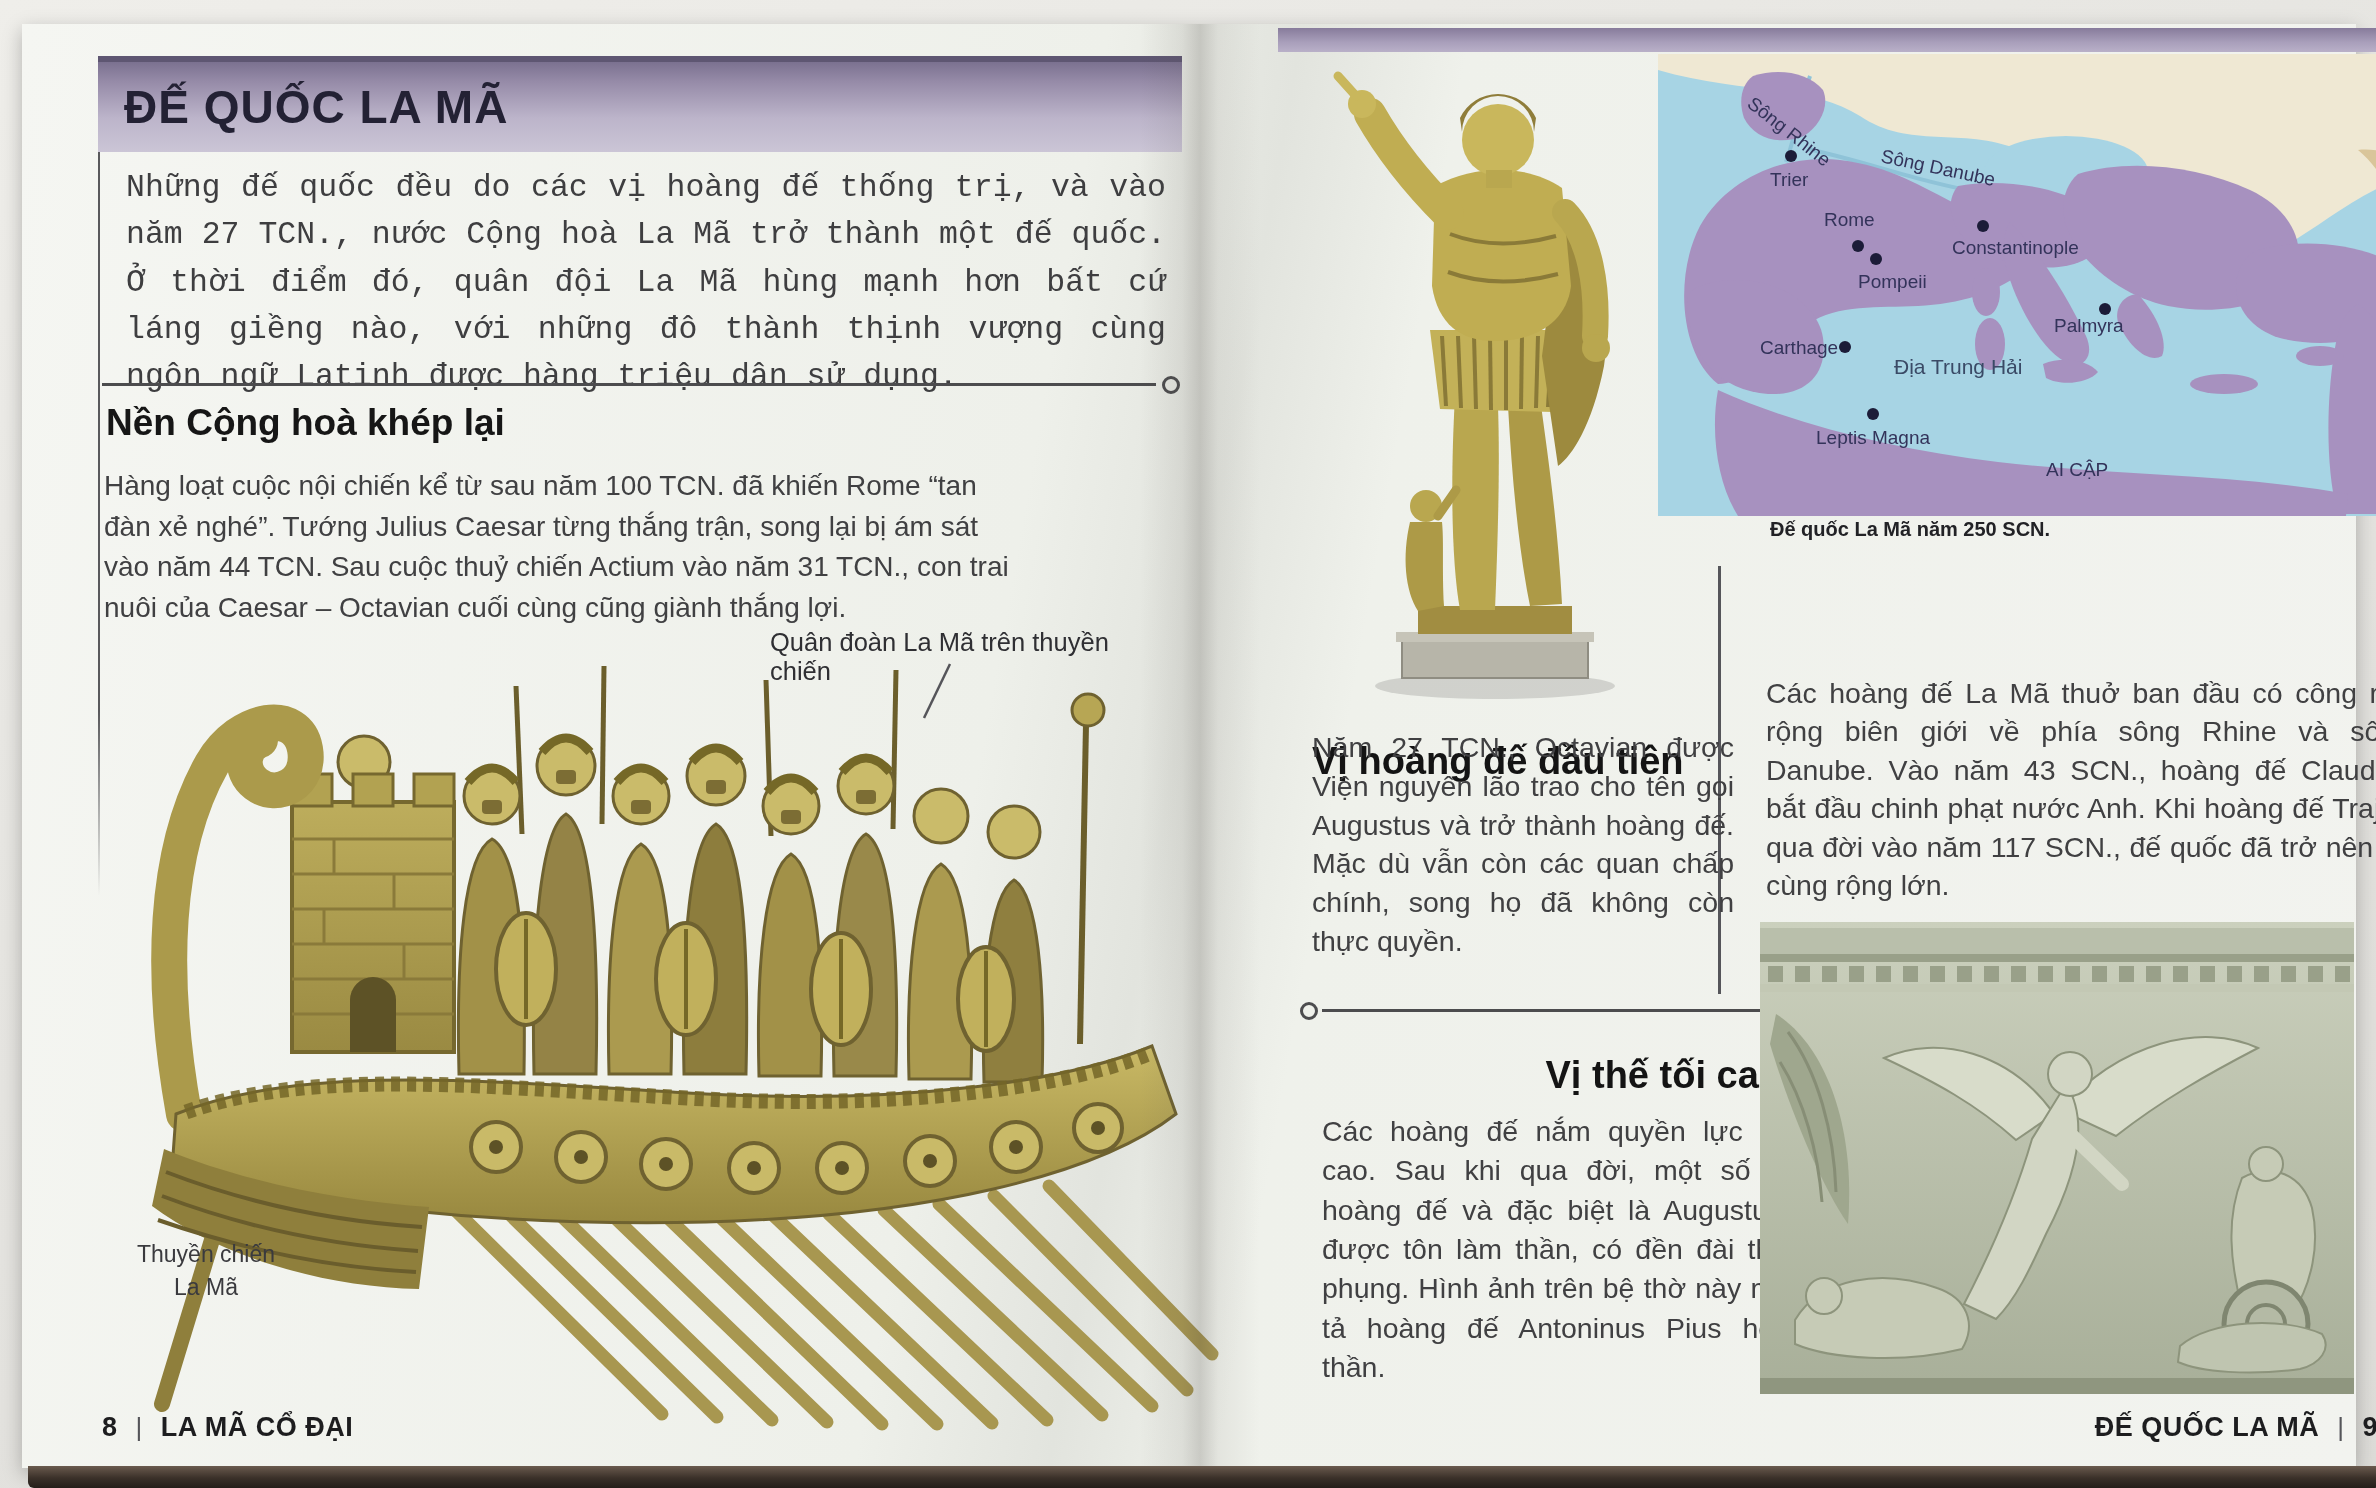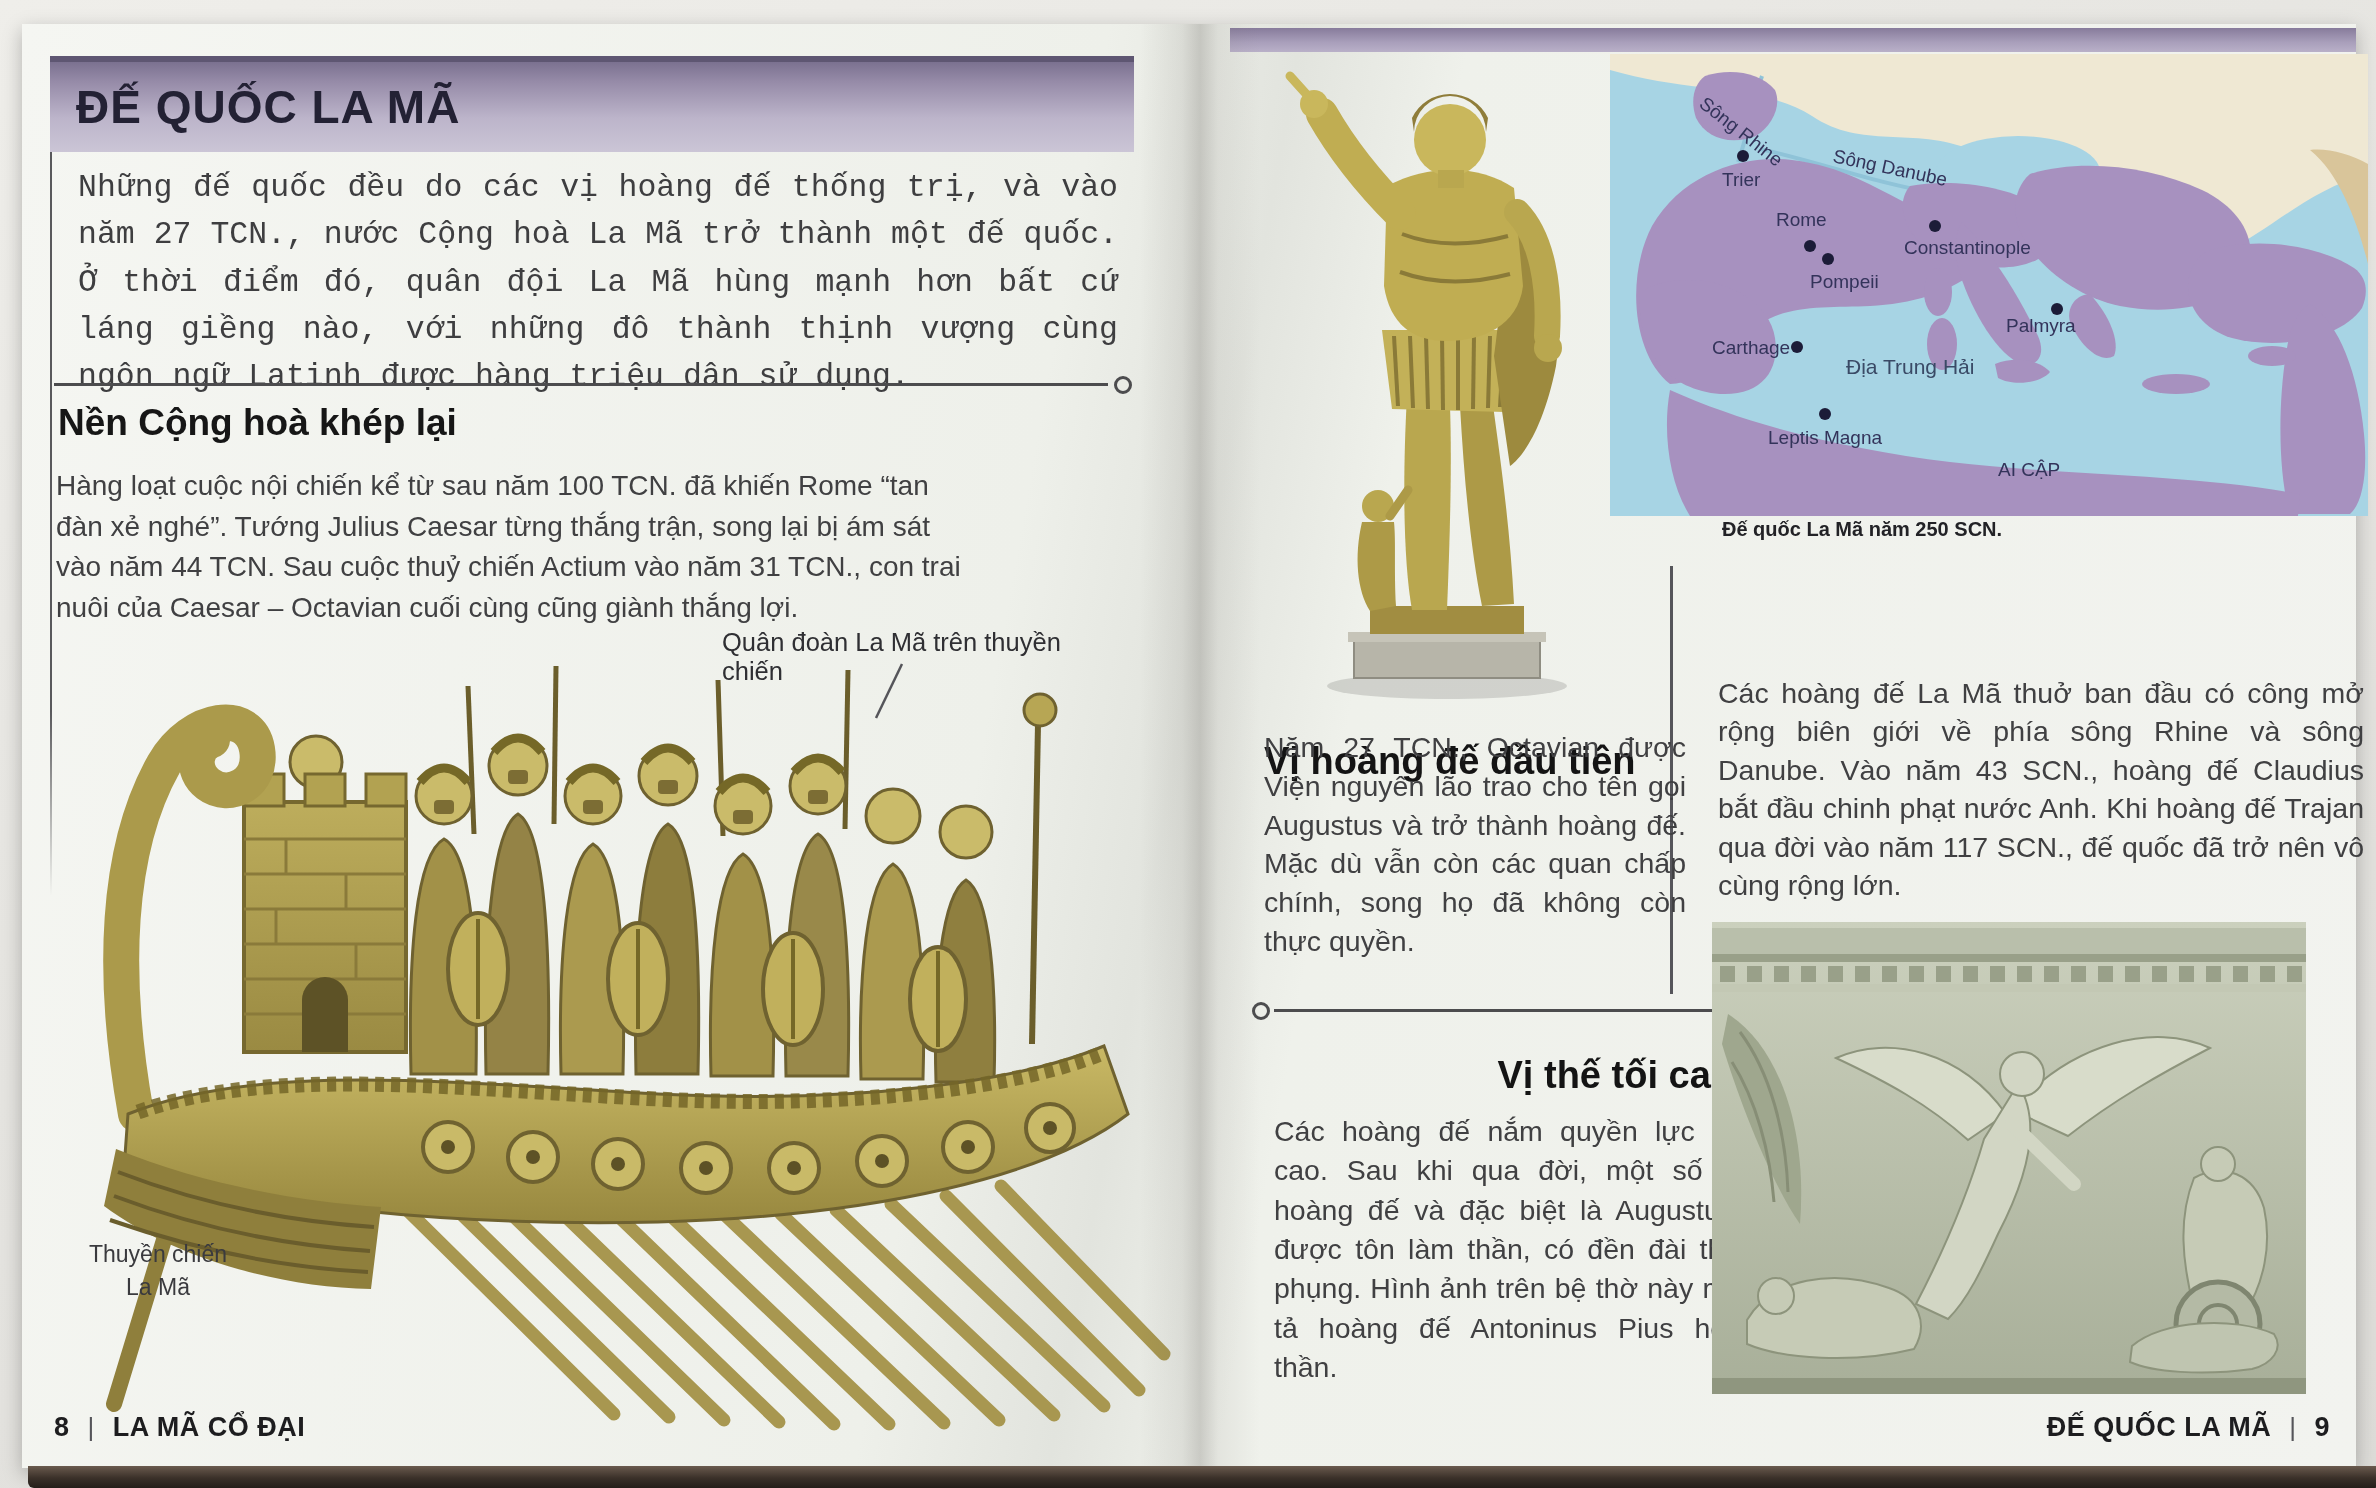--- a/index.html
+++ b/index.html
@@ -17,21 +17,21 @@
   .gutter{
     position:absolute;left:1118px;top:0;width:120px;height:100%;
     background:linear-gradient(90deg,rgba(0,0,0,0) 0%,rgba(85,80,75,0.10) 35%,rgba(75,70,65,0.22) 50%,rgba(120,115,110,0.10) 65%,rgba(0,0,0,0) 100%);
     pointer-events:none;
   }
   .book-bottom-edge{
     position:absolute;left:6px;bottom:-20px;width:2352px;height:22px;
     background:linear-gradient(180deg,#6a5a4e 0%,#3a3029 55%,#241e19 100%);
     border-radius:0 0 6px 6px;
   }
-  .page{position:absolute;top:0;height:100%;}
+  .page{position:absolute;top:0;height:100%;margin-left:48px;}
   .page.left{left:0;width:1140px;}
   .page.right{left:1190px;width:1144px;}
 
   
   .v-frame{
     position:absolute;left:28px;top:32px;width:2px;height:840px;
     background:linear-gradient(180deg,#59595c 0%,#59595c 78%,rgba(89,89,92,0) 100%);
   }
   .title-bar{
     position:absolute;left:28px;top:32px;width:1084px;height:90px;

